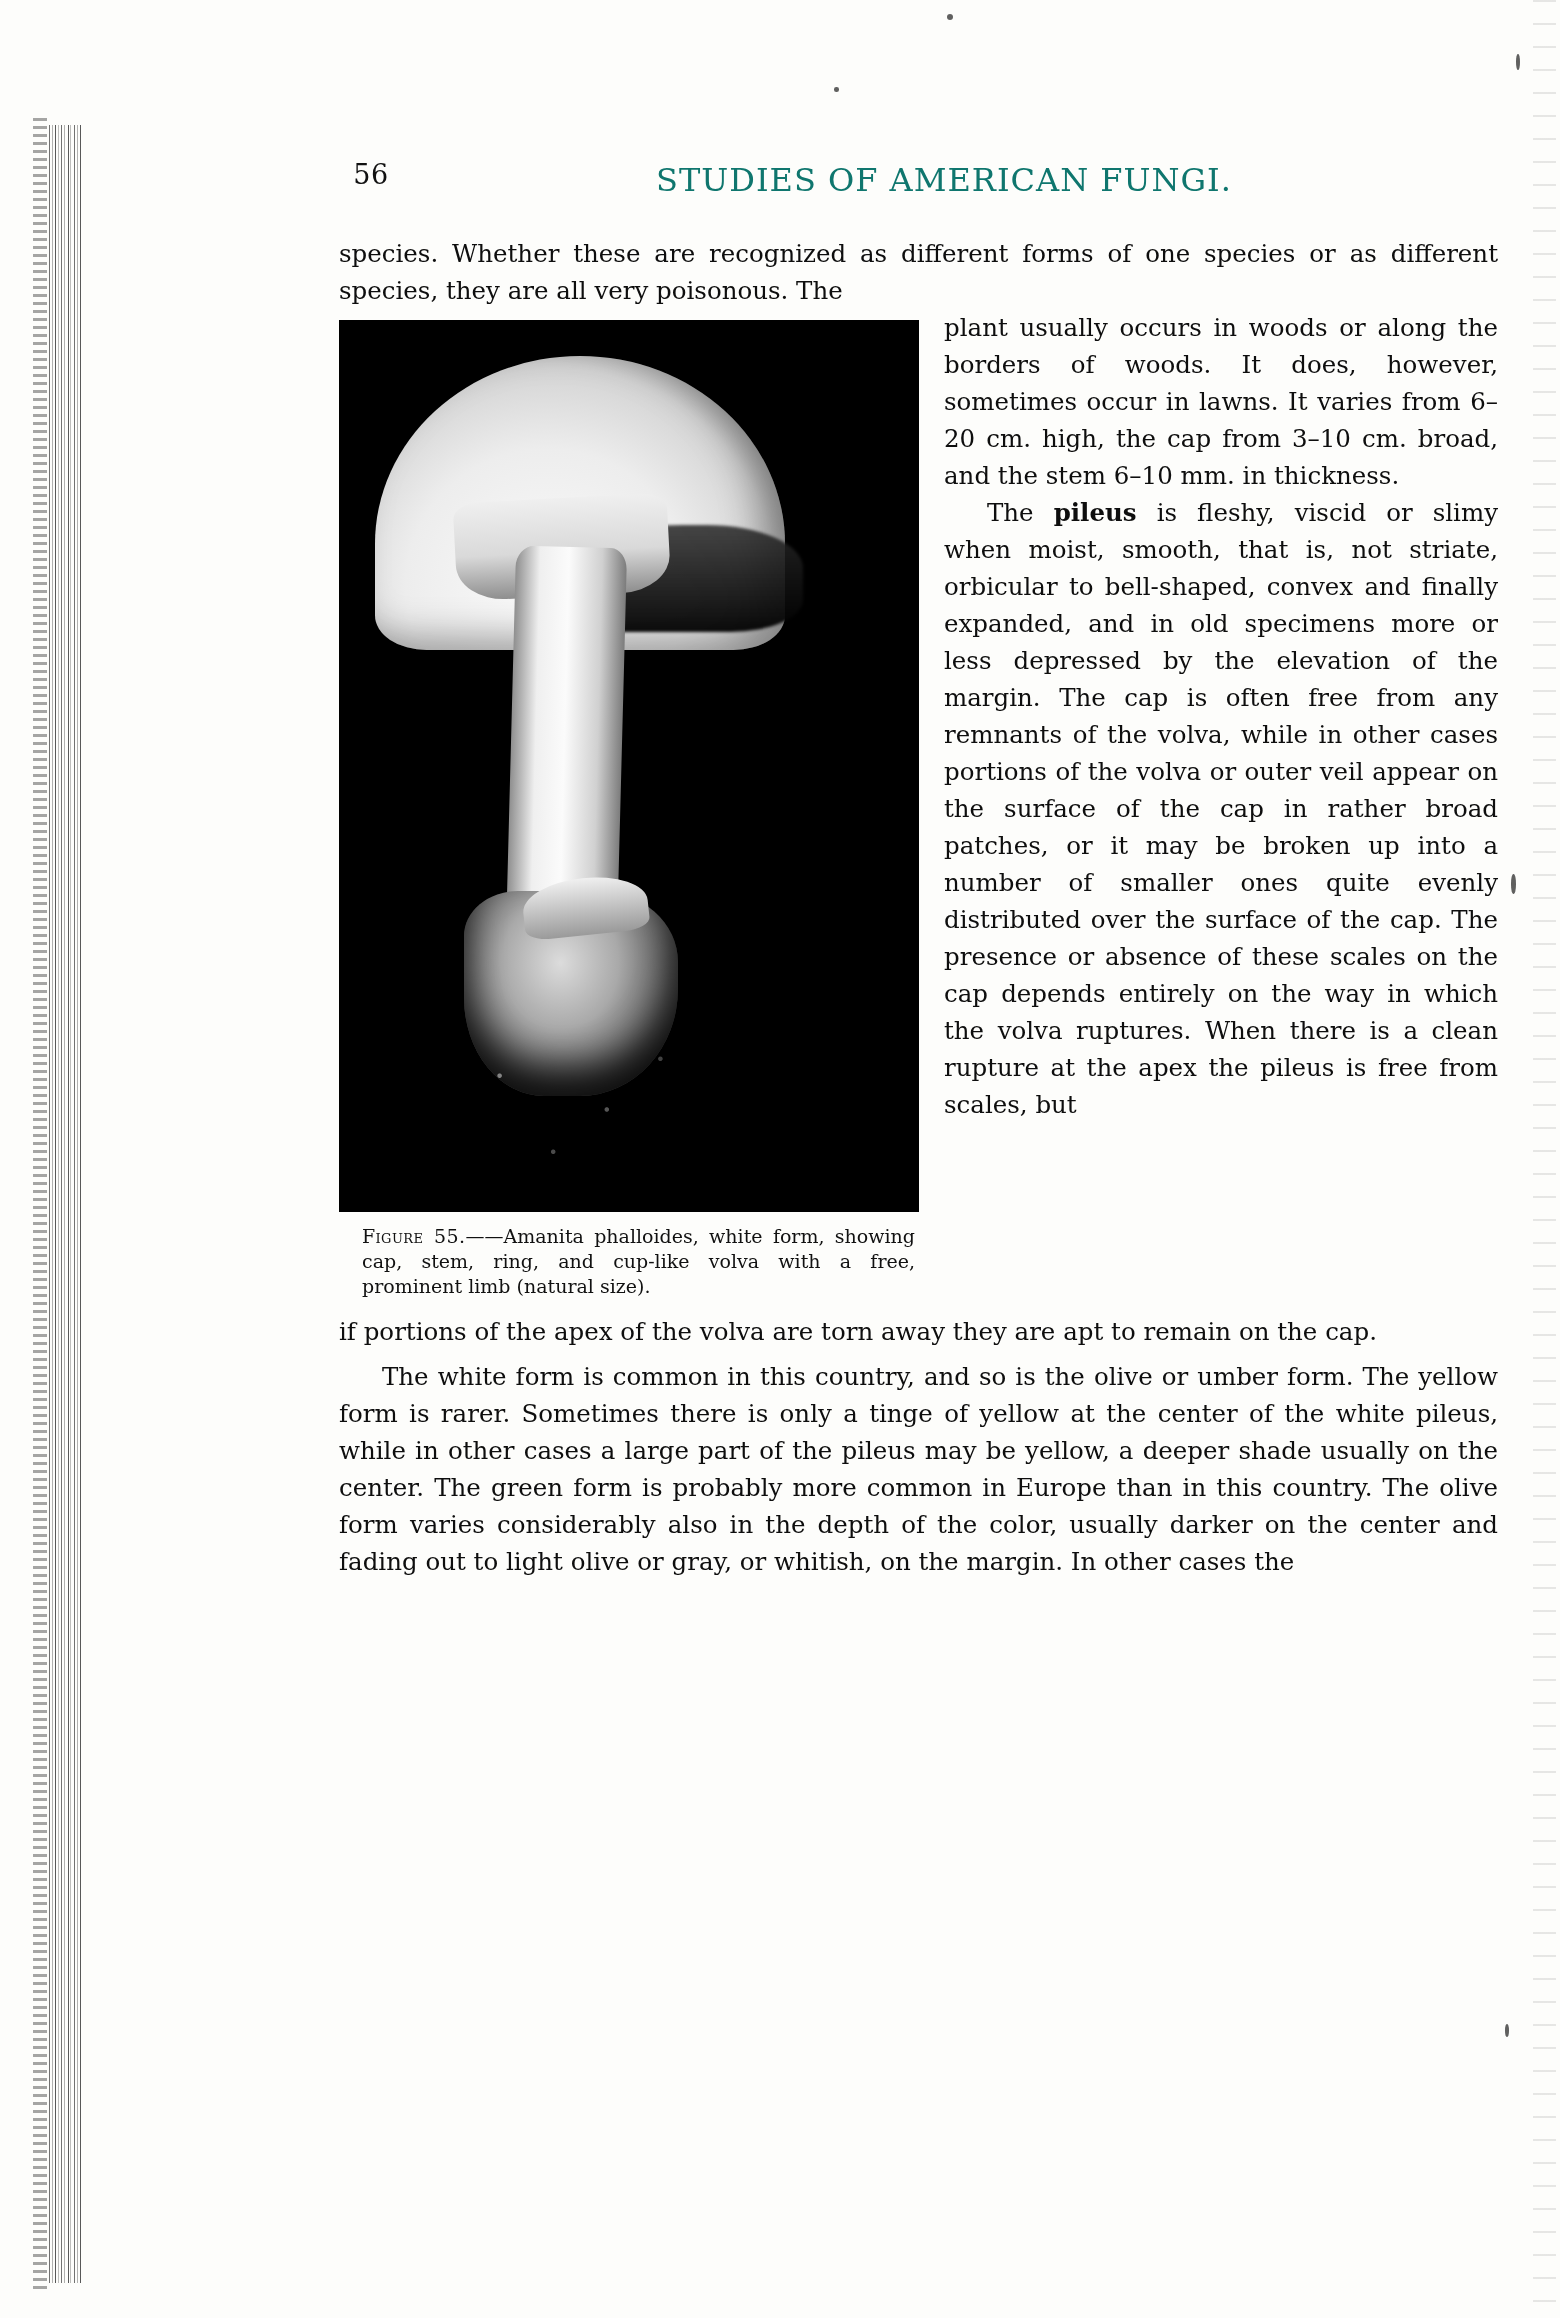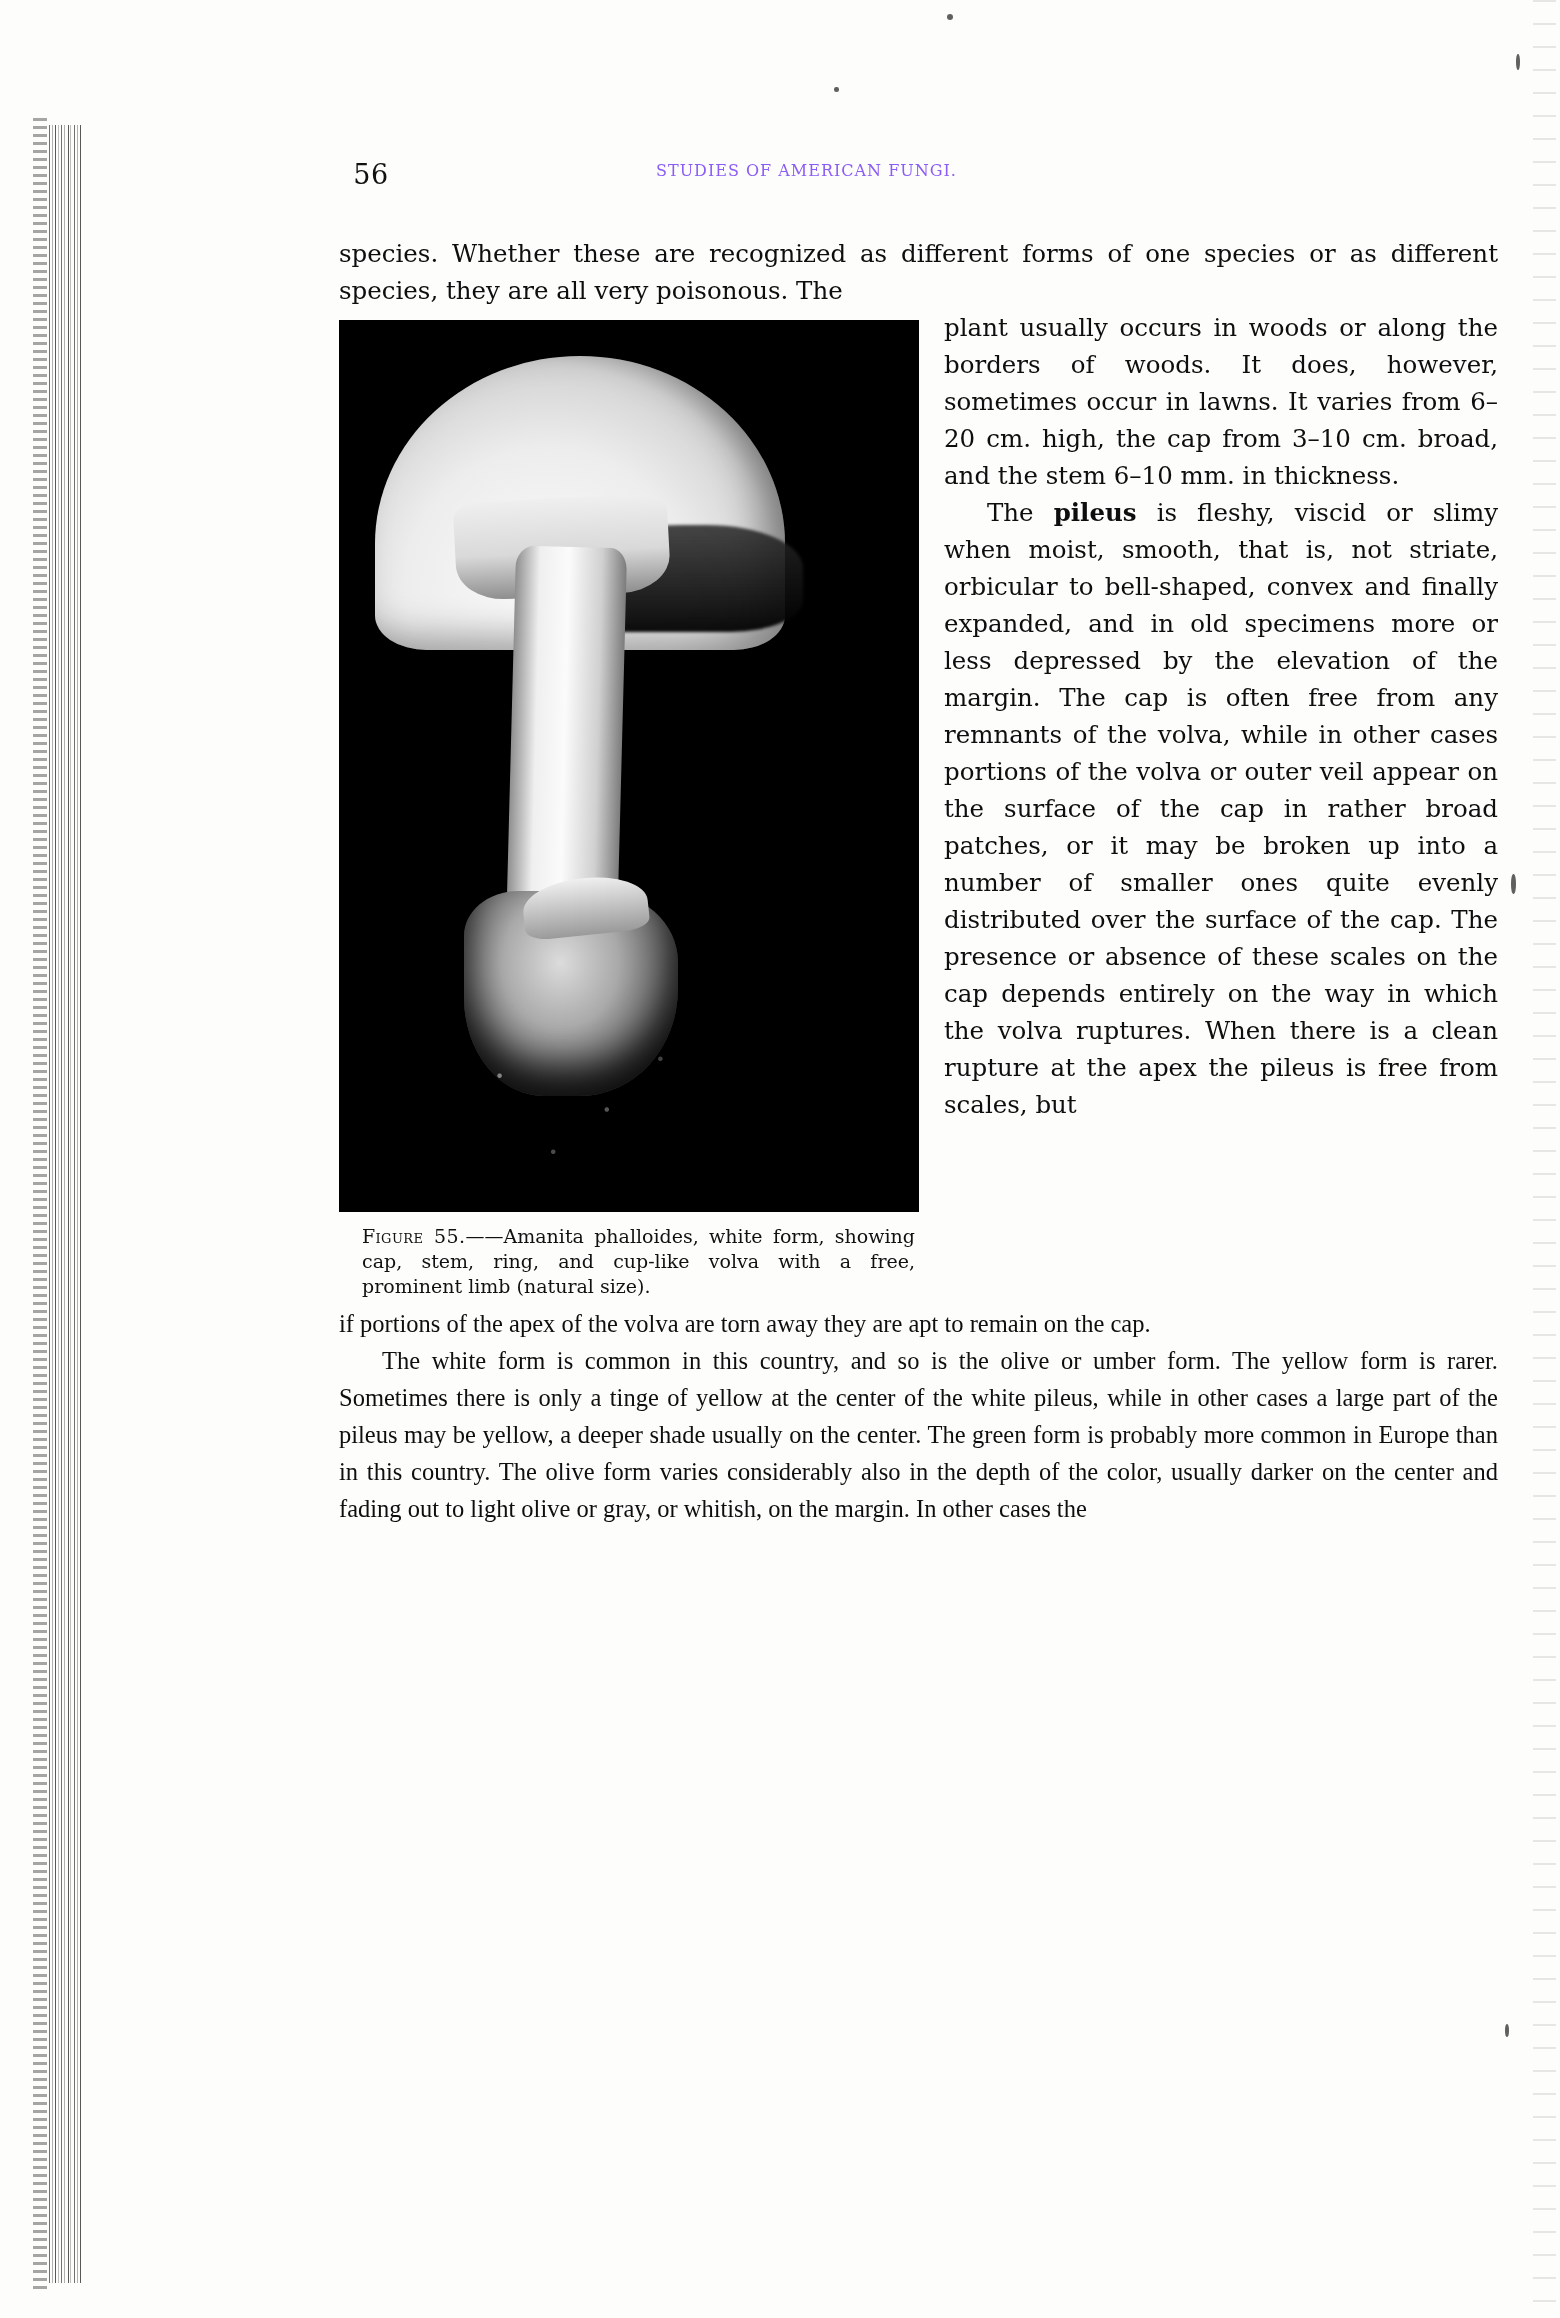--- a/index.html
+++ b/index.html
@@ -103,23 +103,23 @@
     left: 14.3px;
     top: 7.1px;
     font-size: 27px;
     letter-spacing: 0.4px;
     color: #111;
   }
   .runtitle {
     position: absolute;
     left: 317px;
     top: 9px;
-    font-size: 16px;
+    font-size: 32px;
     letter-spacing: 1px;
-    color: #8b5cf6;
+    color: #0f766e;
   }
 
   .col-wrap {
     position: relative;
     margin-top: 29px;
   }
 
   p {
     margin: 0;
     font-size: 24.5px;
@@ -226,21 +226,21 @@
     text-align: justify;
     padding-left: 23px;
   }
   .caption .figlabel {
     font-variant: small-caps;
     letter-spacing: 0.4px;
   }
 
   .clearfix::after { content: ""; display: block; clear: both; }
 
-  .tail p { margin-top: 0; font-family: Liberation Serif, serif; }
+  .tail p { margin-top: 8px; }
   .boldword { font-weight: 700; }
 </style>
 </head>
 <body>
 
 <div class="scan">
   <div class="left-edge"></div>
   <div class="binding"></div>
   <div class="right-edge"></div>
 

